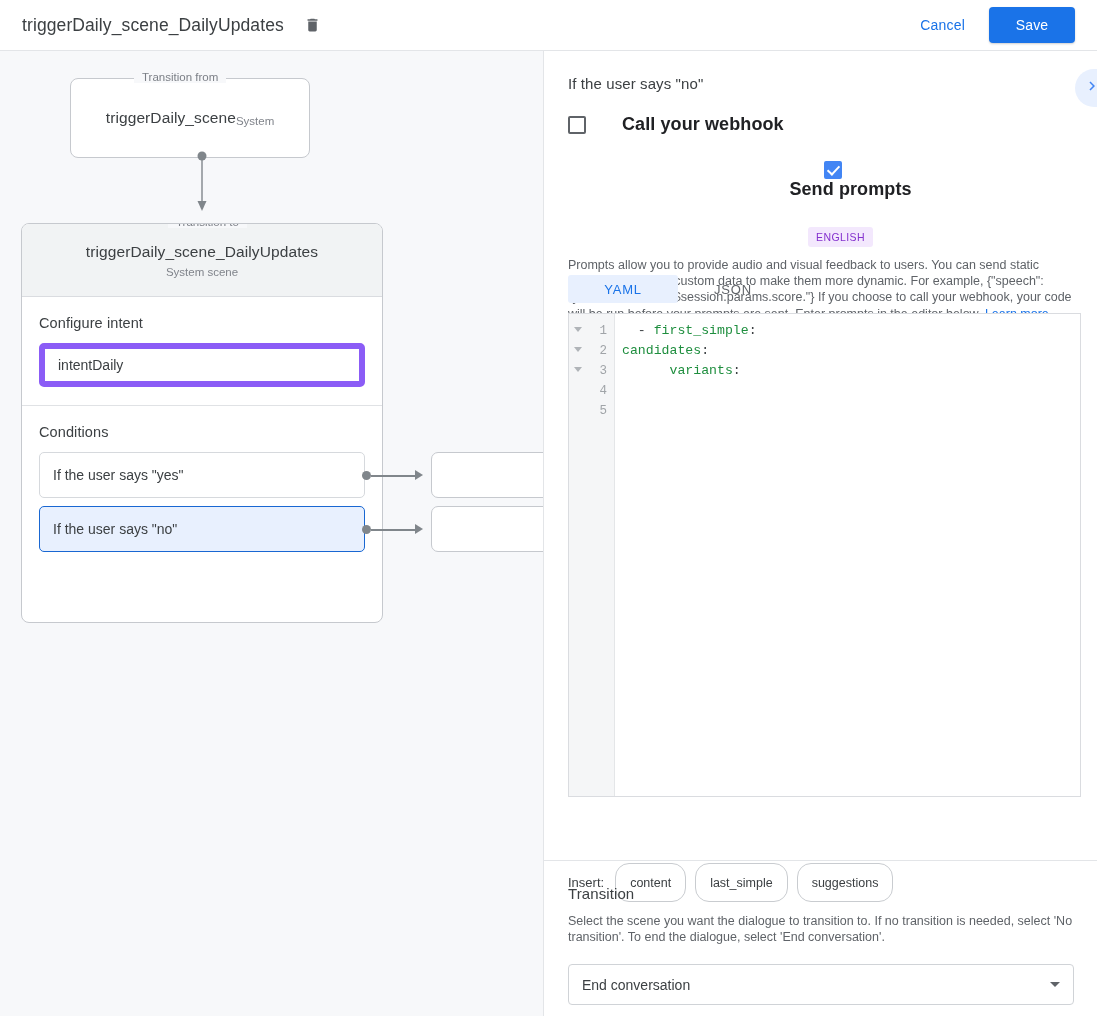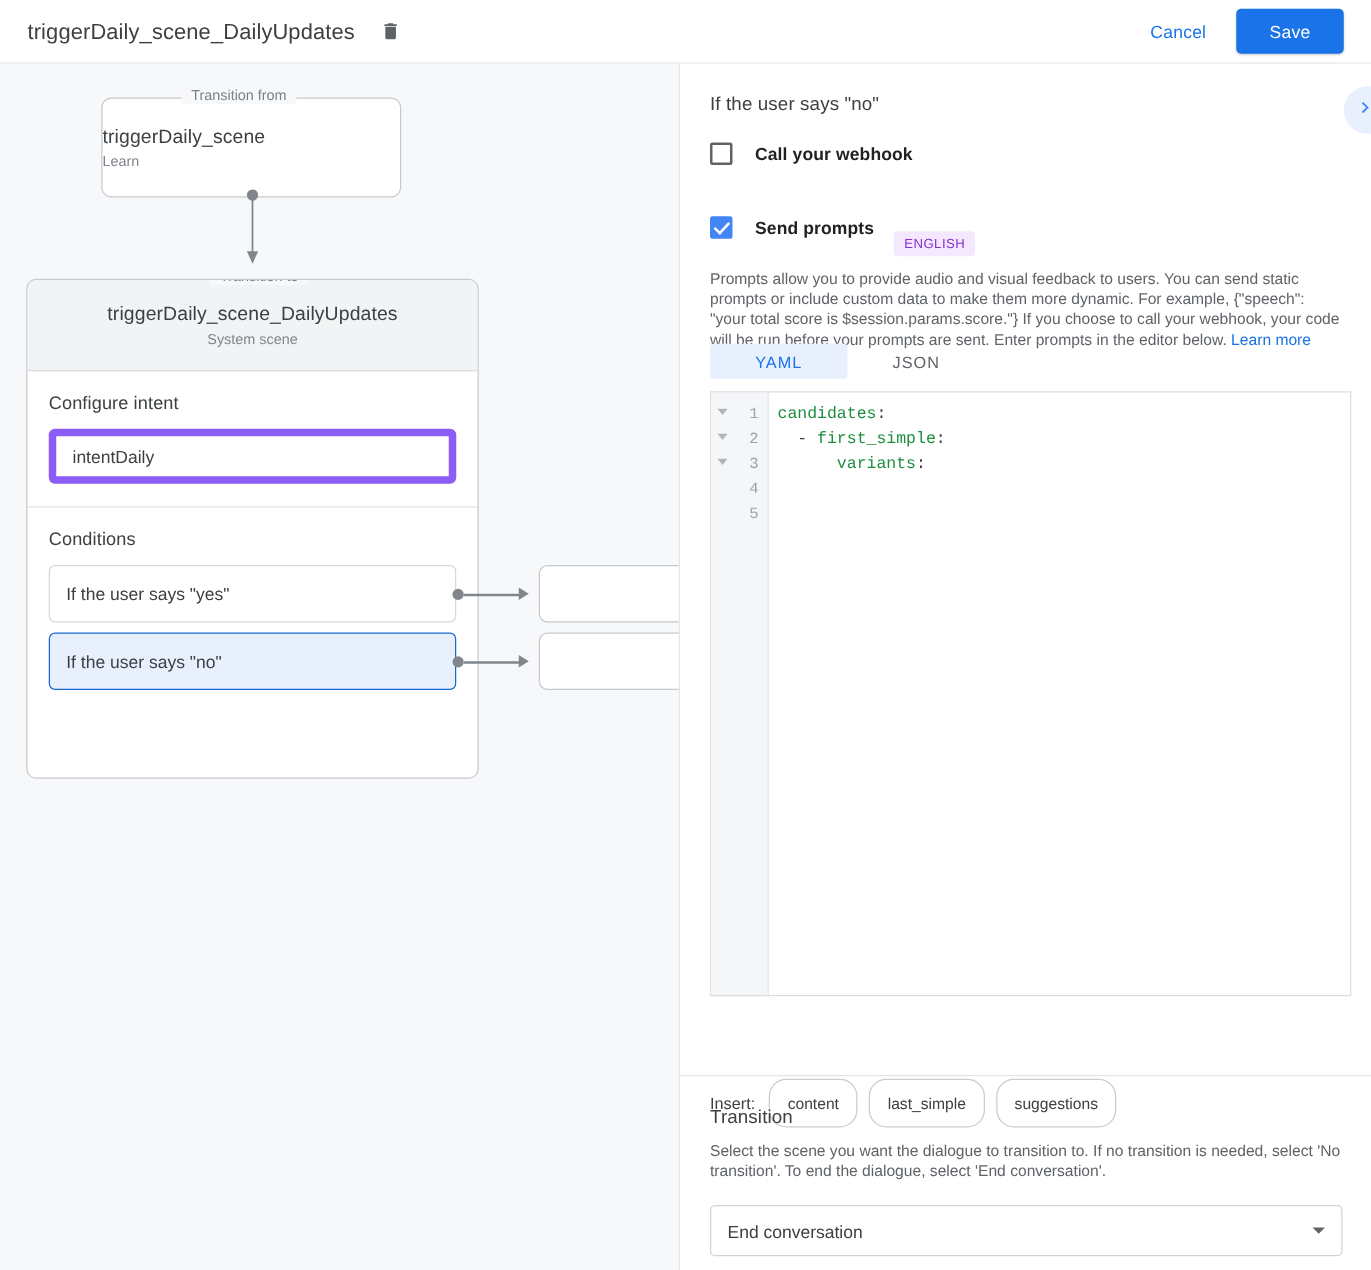--- a/index.html
+++ b/index.html
@@ -72,24 +72,24 @@
     top: -8px;
     background: #f7f8fa;
     padding: 0 8px;
     font-size: 11.5px;
     color: #7b7f86;
     white-space: nowrap;
   }
 
   
   #node-from {
-    left: 81px; top: 27px;
+    left: 70px; top: 27px;
     width: 240px; height: 80px;
-    display: flex; flex-direction: column;
-    align-items: flex-start; justify-content: center;
+    display: flex; flex-direction: row;
+    align-items: center; justify-content: center;
   }
   #node-from .legend { left: 63px; }
   .node-title {
     font-size: 15.5px; color: #3c4043; letter-spacing: .1px;
   }
   .node-sub {
     font-size: 11.5px; color: #80848b; margin-top: 5px;
   }
 
   
@@ -224,22 +224,22 @@
   .chkbox.checked::after {
     content: "";
     position: absolute;
     left: 4px; top: 0px;
     width: 5px; height: 10px;
     border: solid #fff;
     border-width: 0 2px 2px 0;
     transform: rotate(43deg);
   }
   .chk-label {
-    margin-left: 18px;
-    font-size: 14px; font-weight: bold; color: #202124;
+    margin-left: 36px;
+    font-size: 18px; font-weight: bold; color: #202124;
     letter-spacing: .1px;
   }
   .lang-badge {
     margin-left: 16px;
     background: #f3e8fd;
     color: #8430ce;
     font-size: 10.5px;
     font-weight: 500;
     letter-spacing: .4px;
     padding: 4px 8px;
@@ -405,21 +405,21 @@
   <div class="topbar-spacer"></div>
   <button class="cancel-btn">Cancel</button>
   <button class="save-btn">Save</button>
 </div>
 
 <div class="canvas">
 
   <div class="fieldset-box" id="node-from">
     <div class="fieldset-legend legend">Transition from</div>
     <div class="node-title">triggerDaily_scene</div>
-    <div class="node-sub">Learn</div>
+    <div class="node-sub">System</div>
   </div>
 
   <svg class="connector" viewBox="0 0 14 62">
     <circle cx="7" cy="5" r="4.5" fill="#80868b"></circle>
     <line x1="7" y1="6" x2="7" y2="52" stroke="#80868b" stroke-width="1.4"></line>
     <polygon points="2.5,50 11.5,50 7,60" fill="#80868b"></polygon>
   </svg>
 
   <div class="fieldset-box" id="node-to">
     <div class="fieldset-legend legend">Transition to</div>
@@ -462,21 +462,21 @@
         </svg>
       </span>
     </div>
   </div>
 
   <div class="chk-row">
     <div class="chkbox"></div>
     <div class="chk-label">Call your webhook</div>
   </div>
 
-  <div class="chk-row" style="margin-top:26px;">
+  <div class="chk-row" style="margin-top:26px;flex-direction:column;">
     <div class="chkbox checked"></div>
     <div class="chk-label">Send prompts</div>
     <div class="lang-badge">ENGLISH</div>
   </div>
 
   <div class="desc">
     <span>Prompts allow you to provide audio and visual feedback to users. You can send static prompts or include custom data to make them more dynamic. For example, {"speech": "your total score is $session.params.score."} If you choose to call your webhook, your code will be run before your prompts are sent. Enter prompts in the editor below.</span>
     <a class="link">Learn more</a>
   </div>
 
@@ -500,22 +500,22 @@
         <span>3</span>
       </div>
       <div class="gutter-row">
         <span>4</span>
       </div>
       <div class="gutter-row">
         <span>5</span>
       </div>
     </div>
     <div class="code-area">
+      <div class="code-line"><span class="tk-dash">  </span><span class="tk-dash">- </span><span class="tk-key">first_simple</span><span class="tk-punct">:</span></div>
       <div class="code-line"><span class="tk-key">candidates</span><span class="tk-punct">:</span></div>
-      <div class="code-line"><span class="tk-dash">  </span><span class="tk-dash">- </span><span class="tk-key">first_simple</span><span class="tk-punct">:</span></div>
       <div class="code-line"><span class="tk-dash">      </span><span class="tk-key">variants</span><span class="tk-punct">:</span></div>
       <div class="code-line"><span></span></div>
     </div>
   </div>
 
   <div class="insert-row">
     <div class="insert-label">Insert:</div>
     <div class="chip">content</div>
     <div class="chip">last_simple</div>
     <div class="chip">suggestions</div>

